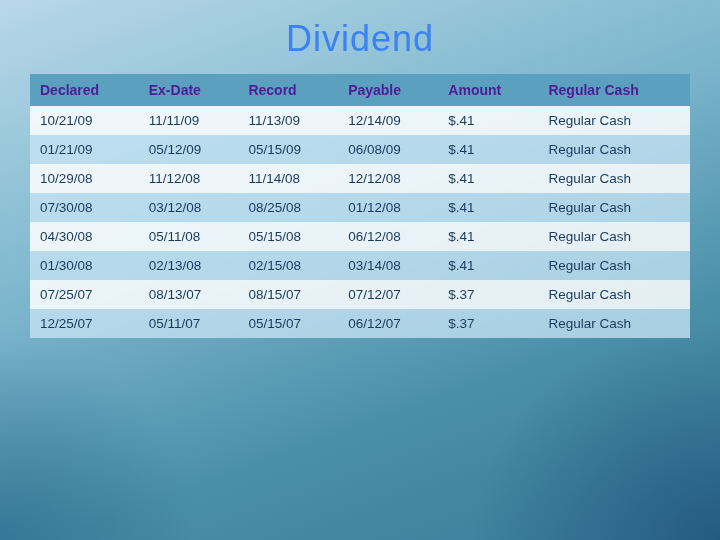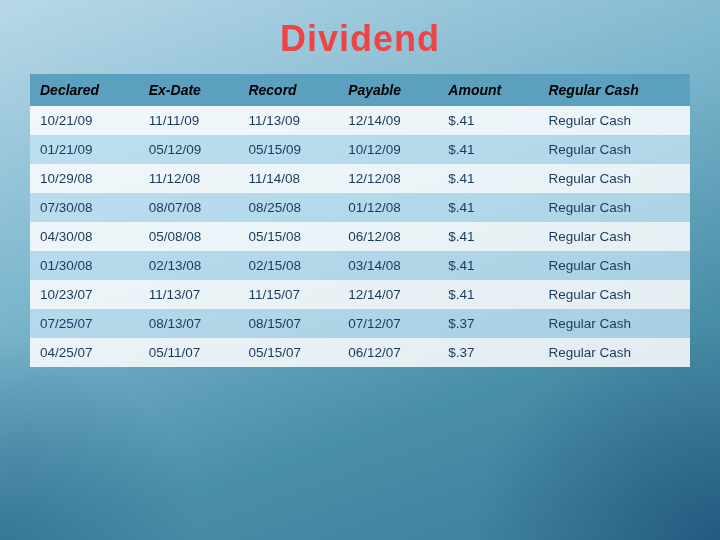--- a/index.html
+++ b/index.html
@@ -36,36 +36,35 @@
 
     .page-container {
       position: relative;
       z-index: 1;
       padding: 18px 30px 10px 30px;
     }
 
     .page-title {
       text-align: center;
       font-size: 36px;
-      font-weight: 700;
-      color: #ef4444;
+      font-weight: 400;
+      color: #3b82f6;
       margin-bottom: 14px;
       letter-spacing: 1px;
     }
 
     table {
       width: 100%;
       border-collapse: collapse;
       font-size: 13.5px;
     }
 
     thead tr {
       background-color: #5ba0be;
-      color: #000000;
-      font-style: italic;
+      color: #4c1d95;
     }
 
     thead th {
       padding: 8px 10px;
       text-align: left;
       font-weight: 600;
       font-size: 14px;
     }
 
     tbody tr:nth-child(odd) {
@@ -108,74 +107,66 @@
           <td>11/11/09</td>
           <td>11/13/09</td>
           <td>12/14/09</td>
           <td>$.41</td>
           <td>Regular Cash</td>
         </tr>
         <tr>
           <td>01/21/09</td>
           <td>05/12/09</td>
           <td>05/15/09</td>
-          <td>10/12/09</td>
+          <td>06/08/09</td>
           <td>$.41</td>
           <td>Regular Cash</td>
         </tr>
         <tr>
           <td>10/29/08</td>
           <td>11/12/08</td>
           <td>11/14/08</td>
           <td>12/12/08</td>
           <td>$.41</td>
           <td>Regular Cash</td>
         </tr>
         <tr>
           <td>07/30/08</td>
-          <td>08/07/08</td>
+          <td>03/12/08</td>
           <td>08/25/08</td>
           <td>01/12/08</td>
           <td>$.41</td>
           <td>Regular Cash</td>
         </tr>
         <tr>
           <td>04/30/08</td>
-          <td>05/08/08</td>
+          <td>05/11/08</td>
           <td>05/15/08</td>
           <td>06/12/08</td>
           <td>$.41</td>
           <td>Regular Cash</td>
         </tr>
         <tr>
           <td>01/30/08</td>
           <td>02/13/08</td>
           <td>02/15/08</td>
           <td>03/14/08</td>
           <td>$.41</td>
           <td>Regular Cash</td>
         </tr>
         <tr>
-          <td>10/23/07</td>
-          <td>11/13/07</td>
-          <td>11/15/07</td>
-          <td>12/14/07</td>
-          <td>$.41</td>
-          <td>Regular Cash</td>
-        </tr>
-        <tr>
           <td>07/25/07</td>
           <td>08/13/07</td>
           <td>08/15/07</td>
           <td>07/12/07</td>
           <td>$.37</td>
           <td>Regular Cash</td>
         </tr>
         <tr>
-          <td>04/25/07</td>
+          <td>12/25/07</td>
           <td>05/11/07</td>
           <td>05/15/07</td>
           <td>06/12/07</td>
           <td>$.37</td>
           <td>Regular Cash</td>
         </tr>
       </tbody>
   </table>
 </div>
 

